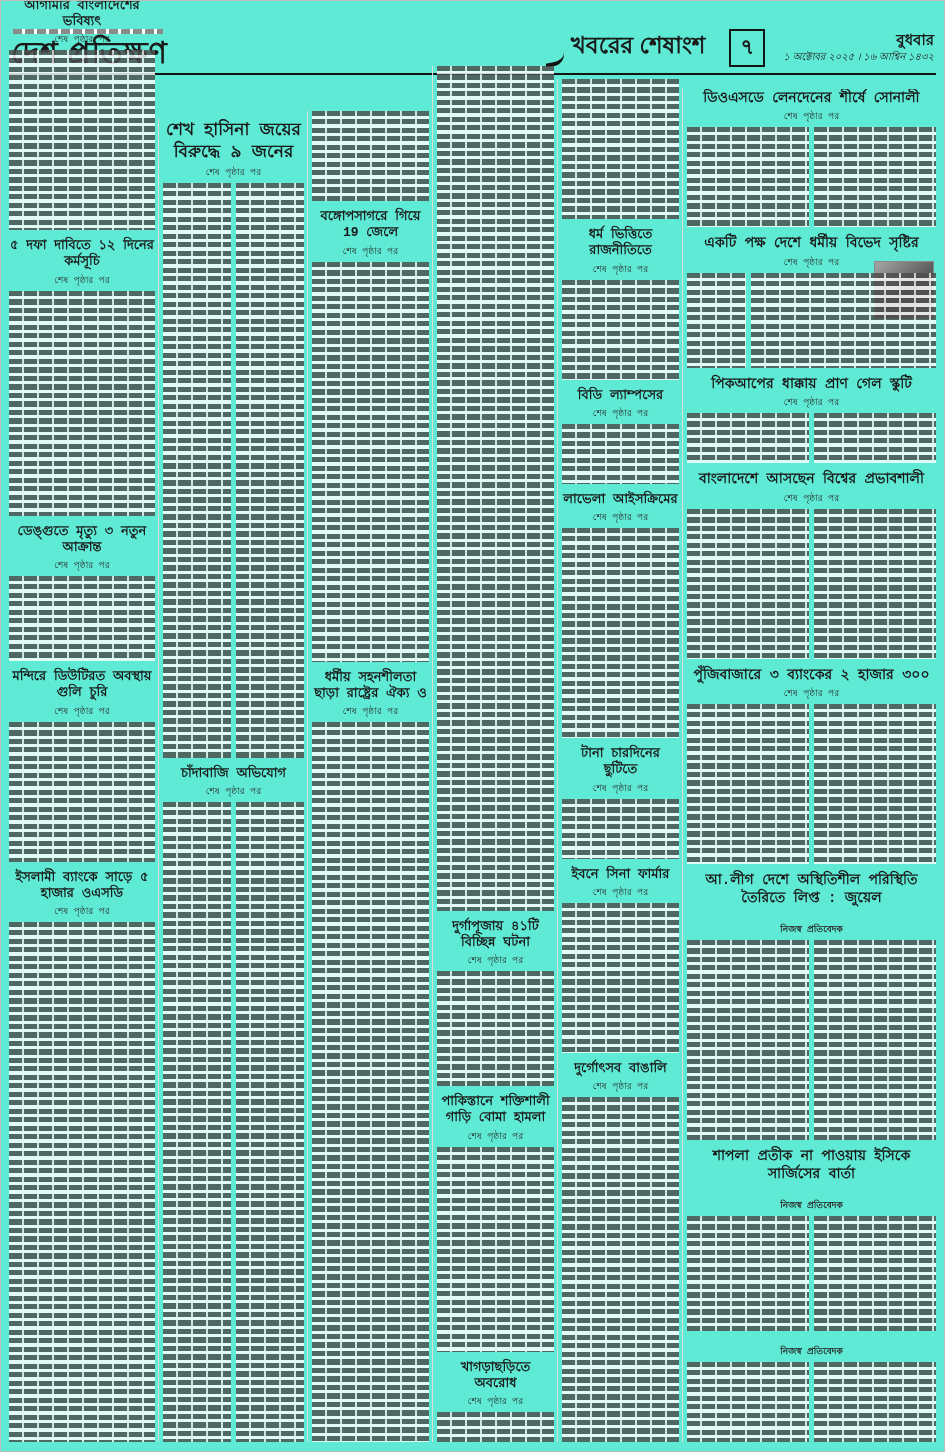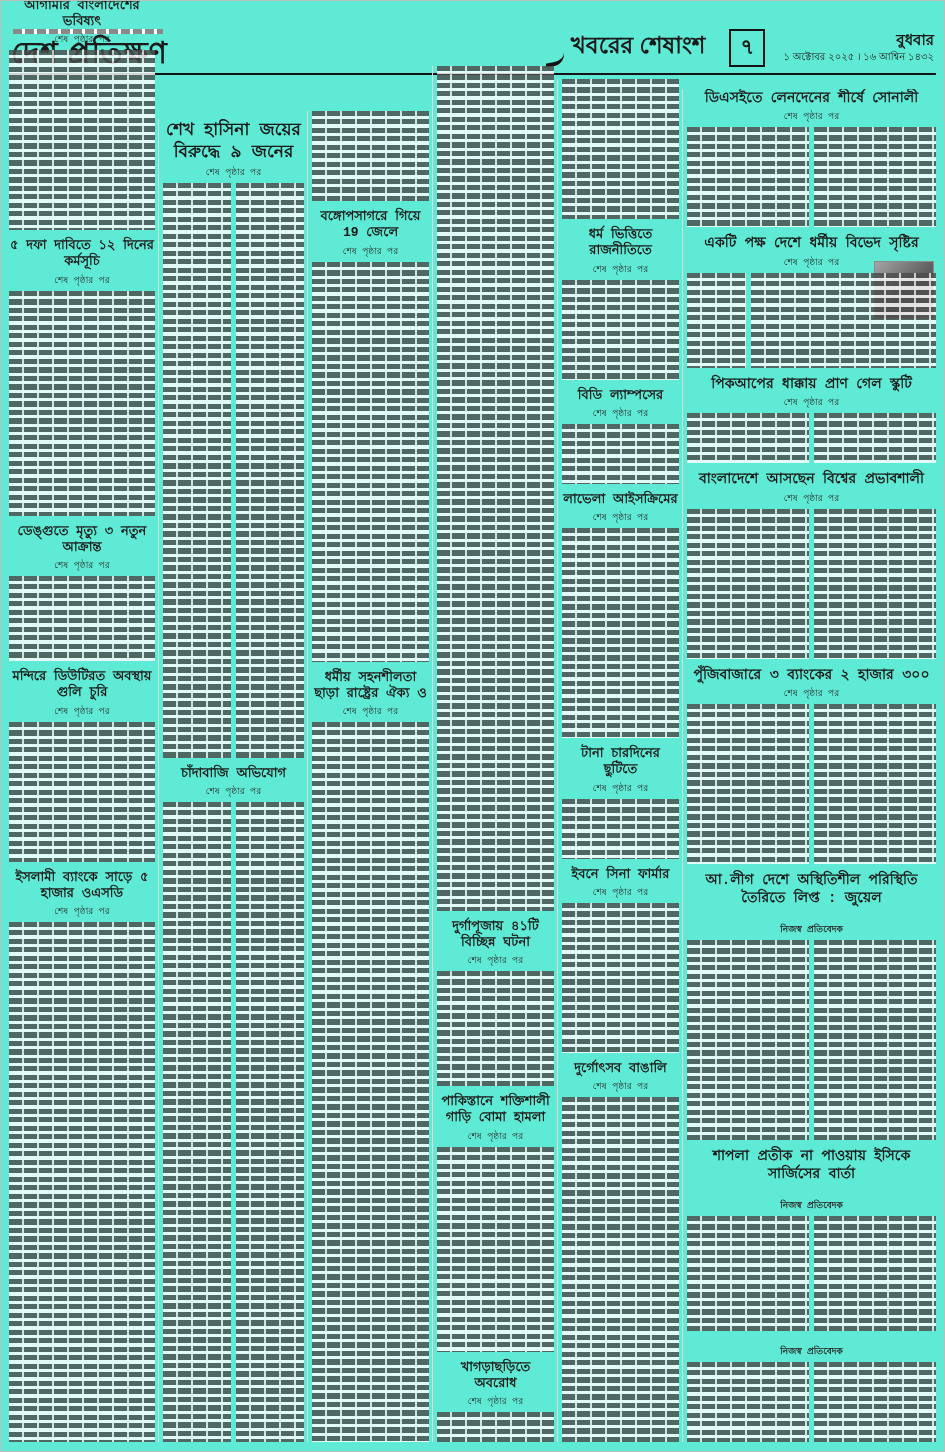--- a/index.html
+++ b/index.html
@@ -20,21 +20,21 @@
   .mast-spacer { flex:1 1 auto; }
   .section-wrap { display:flex; align-items:flex-end; gap:6px; padding-bottom:2px; }
   .flourish { display:inline-block; width:20px; height:12px;
     border-bottom:4px solid #141414; border-radius:0 0 14px 2px; transform:rotate(-10deg); }
   .section-title { font-size:23px; font-weight:bold; white-space:nowrap; }
   .page-box { flex:0 0 auto; width:36px; height:38px; border:2px solid #141414;
     display:flex; align-items:center; justify-content:center;
     font-size:21px; font-weight:bold; margin:0 4px 1px 10px; }
   .date-block { flex:0 0 auto; text-align:right; padding-bottom:2px; min-width:150px;margin-top:20px; }
   .weekday { font-size:15px; font-weight:bold; line-height:1.2; }
-  .date-line { font-size:10px; color:#222; }
+  .date-line { font-size:10px; color:#222;font-style:italic; }
   .rule { border-top:2px solid #141414; margin:3px 0 7px 0; }
 
   
   .content { display:flex; align-items:flex-end; height:1360px;font-family:Liberation Mono, monospace; }
   .col { overflow:hidden; }
   .col + .col { border-left:1px solid #dcdcd6; margin-left:3px; padding-left:4px; }
   .w146 { flex:0 0 146px; }
   .w122 { flex:0 0 122px; }
   .colR { flex:1 1 auto; position:relative; }
 
@@ -196,21 +196,21 @@
       <article class="article">
         <h2 class="hl">দুর্গোৎসব বাঙালি</h2>
         <div class="note">শেষ পৃষ্ঠার পর</div>
         <div class="sim" style="height:345px"></div>
       </article>
     </section>
 
     <section class="col colR">
       <div class="photo"></div>
       <article class="article">
-        <h2 class="hl hl-md">ডিএসইতে লেনদেনের শীর্ষে সোনালী</h2>
+        <h2 class="hl hl-md">ডিওএসডে লেনদেনের শীর্ষে সোনালী</h2>
         <div class="note">শেষ পৃষ্ঠার পর</div>
         <div class="sim2">
           <div class="sim" style="height:100px"></div>
           <div class="sim" style="height:100px"></div>
         </div>
       </article>
       <article class="article">
         <h2 class="hl hl-md">একটি পক্ষ দেশে ধর্মীয় বিভেদ সৃষ্টির</h2>
         <div class="note">শেষ পৃষ্ঠার পর</div>
         <div class="sim2">

